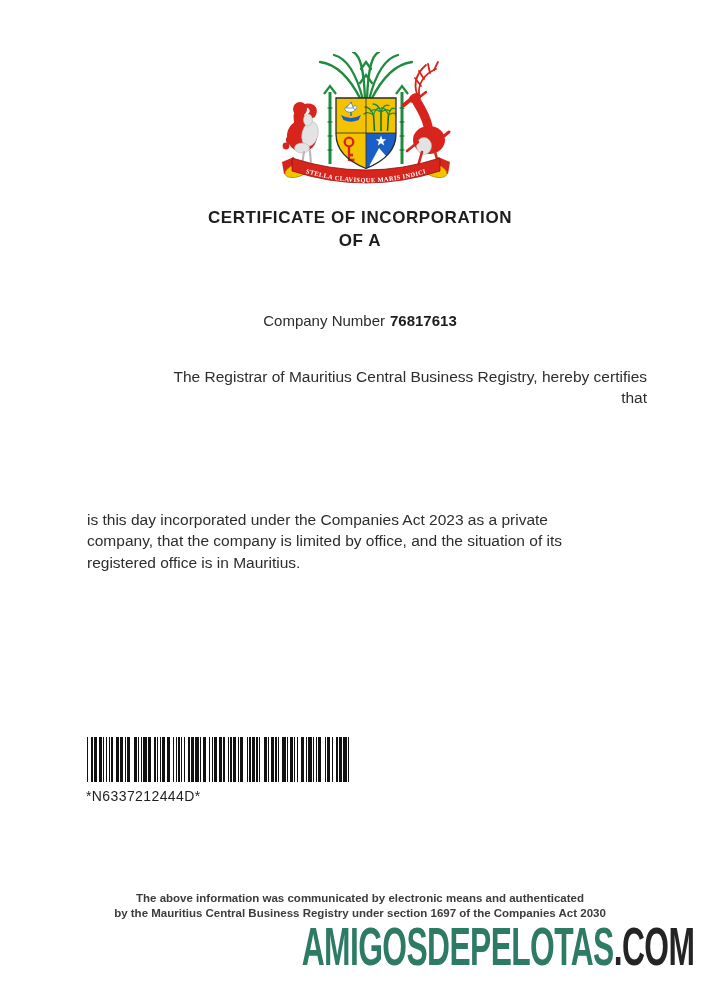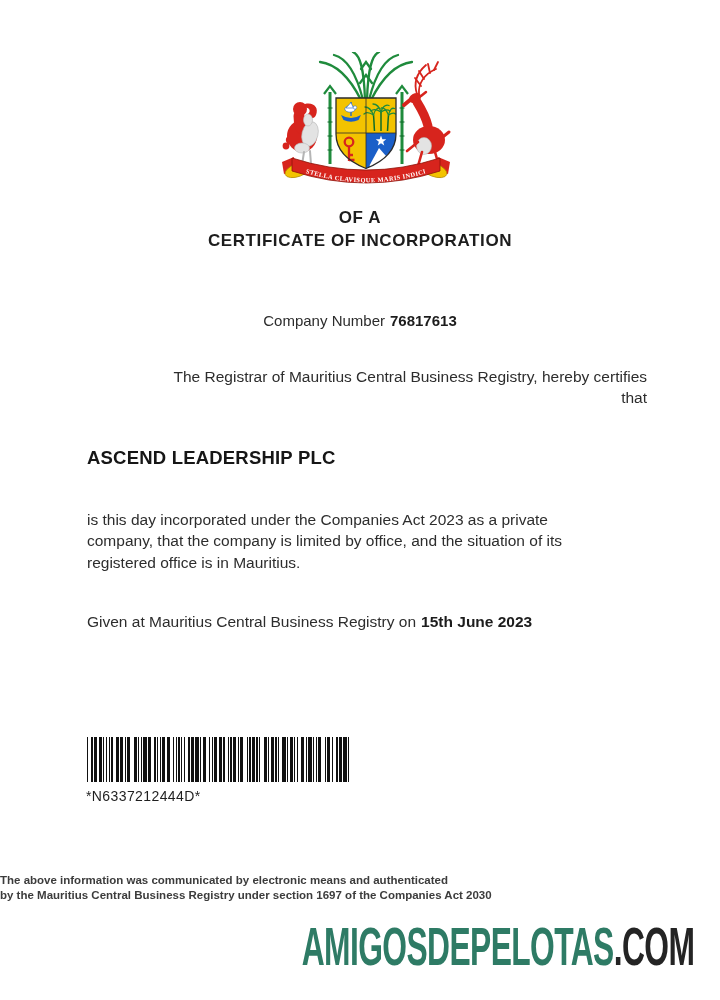--- a/index.html
+++ b/index.html
@@ -44,22 +44,22 @@
   .given-line { position: absolute; left: 87px; top: 613px; font-size: 15.5px; color: #2d2d2d; }
   .given-line .date { font-weight: bold; margin-left: 5px; color: #1c1c1c; }
 
   .barcode { position: absolute; left: 87px; top: 737px; height: 45px; font-size: 0; white-space: nowrap; }
   .barcode-value {
     position: absolute; left: 86px; top: 788px;
     font-size: 14px; letter-spacing: 0.4px; color: #1f1f1f;
   }
 
   .footer {
-    position: absolute; left: 0; right: 0; top: 873px;
-    text-align: left; font-size: 11.5px; line-height: 15px;
+    position: absolute; left: 0; right: 0; top: 891px;
+    text-align: center; font-size: 11.5px; line-height: 15px;
     font-weight: bold; color: #3c3c3c;
   }
 
   .watermark {
     position: absolute; right: 26px; top: 920px;
     font-size: 53px; font-weight: bold; line-height: 1;
     letter-spacing: -1px; white-space: nowrap;
     transform: scaleX(0.60); transform-origin: 100% 0;
   }
   .watermark .site { color: var(--watermark_green); }
@@ -176,44 +176,40 @@
       <ellipse cx="156" cy="118" rx="13.5" ry="6.5" class="f-gold" stroke="#b08900" stroke-width="0.7" transform="rotate(20 156 118)"></ellipse>
       <path d="M14,106 Q88,130 162,106 L162,119 Q88,143 14,119 Z" class="f-red" stroke="#8f1209" stroke-width="0.8"></path>
       <path id="mottoArc" d="M20,118.5 Q88,142 156,118.5" fill="none"></path>
       <text class="motto-text" text-anchor="middle">
         <textPath href="#mottoArc" startOffset="50%">STELLA CLAVISQUE MARIS INDICI</textPath>
       </text>
     </g>
   </svg>
 
   <div class="title-block">
+    <div>CERTIFICATE OF INCORPORATION</div>
     <div>OF A</div>
-    <div>CERTIFICATE OF INCORPORATION</div>
   </div>
 
   <div class="company-number-line">
     <span>Company Number</span><span class="num">76817613</span>
   </div>
 
   <div class="para para-certifies">
     <div>The Registrar of Mauritius Central Business Registry, hereby certifies</div>
     <div>that</div>
   </div>
 
-  <div class="company-name">ASCEND LEADERSHIP PLC</div>
 
   <div class="para para-incorporation">
     <div>is this day incorporated under the Companies Act 2023 as a private</div>
     <div>company, that the company is limited by office, and the situation of its</div>
     <div>registered office is in Mauritius.</div>
   </div>
 
-  <div class="given-line">
-    <span>Given at Mauritius Central Business Registry on</span><span class="date">15th June 2023</span>
-  </div>
 
   <div class="barcode"><span style="display:inline-block;height:100%;width:1.35px;background:#111111"></span><span style="display:inline-block;height:100%;width:3.15px;background:transparent"></span><span style="display:inline-block;height:100%;width:1.35px;background:#111111"></span><span style="display:inline-block;height:100%;width:1.35px;background:transparent"></span><span style="display:inline-block;height:100%;width:3.15px;background:#111111"></span><span style="display:inline-block;height:100%;width:1.35px;background:transparent"></span><span style="display:inline-block;height:100%;width:3.15px;background:#111111"></span><span style="display:inline-block;height:100%;width:1.35px;background:transparent"></span><span style="display:inline-block;height:100%;width:1.35px;background:#111111"></span><span style="display:inline-block;height:100%;width:1.35px"></span><span style="display:inline-block;height:100%;width:1.35px;background:#111111"></span><span style="display:inline-block;height:100%;width:1.35px;background:transparent"></span><span style="display:inline-block;height:100%;width:1.35px;background:#111111"></span><span style="display:inline-block;height:100%;width:1.35px;background:transparent"></span><span style="display:inline-block;height:100%;width:1.35px;background:#111111"></span><span style="display:inline-block;height:100%;width:3.15px;background:transparent"></span><span style="display:inline-block;height:100%;width:3.15px;background:#111111"></span><span style="display:inline-block;height:100%;width:1.35px;background:transparent"></span><span style="display:inline-block;height:100%;width:3.15px;background:#111111"></span><span style="display:inline-block;height:100%;width:1.35px"></span><span style="display:inline-block;height:100%;width:1.35px;background:#111111"></span><span style="display:inline-block;height:100%;width:1.35px;background:transparent"></span><span style="display:inline-block;height:100%;width:3.15px;background:#111111"></span><span style="display:inline-block;height:100%;width:3.15px;background:transparent"></span><span style="display:inline-block;height:100%;width:3.15px;background:#111111"></span><span style="display:inline-block;height:100%;width:1.35px;background:transparent"></span><span style="display:inline-block;height:100%;width:1.35px;background:#111111"></span><span style="display:inline-block;height:100%;width:1.35px;background:transparent"></span><span style="display:inline-block;height:100%;width:1.35px;background:#111111"></span><span style="display:inline-block;height:100%;width:1.35px"></span><span style="display:inline-block;height:100%;width:3.15px;background:#111111"></span><span style="display:inline-block;height:100%;width:1.35px;background:transparent"></span><span style="display:inline-block;height:100%;width:3.15px;background:#111111"></span><span style="display:inline-block;height:100%;width:3.15px;background:transparent"></span><span style="display:inline-block;height:100%;width:1.35px;background:#111111"></span><span style="display:inline-block;height:100%;width:1.35px;background:transparent"></span><span style="display:inline-block;height:100%;width:1.35px;background:#111111"></span><span style="display:inline-block;height:100%;width:1.35px;background:transparent"></span><span style="display:inline-block;height:100%;width:1.35px;background:#111111"></span><span style="display:inline-block;height:100%;width:1.35px"></span><span style="display:inline-block;height:100%;width:3.15px;background:#111111"></span><span style="display:inline-block;height:100%;width:1.35px;background:transparent"></span><span style="display:inline-block;height:100%;width:3.15px;background:#111111"></span><span style="display:inline-block;height:100%;width:3.15px;background:transparent"></span><span style="display:inline-block;height:100%;width:1.35px;background:#111111"></span><span style="display:inline-block;height:100%;width:1.35px;background:transparent"></span><span style="display:inline-block;height:100%;width:1.35px;background:#111111"></span><span style="display:inline-block;height:100%;width:1.35px;background:transparent"></span><span style="display:inline-block;height:100%;width:1.35px;background:#111111"></span><span style="display:inline-block;height:100%;width:1.35px"></span><span style="display:inline-block;height:100%;width:1.35px;background:#111111"></span><span style="display:inline-block;height:100%;width:1.35px;background:transparent"></span><span style="display:inline-block;height:100%;width:1.35px;background:#111111"></span><span style="display:inline-block;height:100%;width:3.15px;background:transparent"></span><span style="display:inline-block;height:100%;width:1.35px;background:#111111"></span><span style="display:inline-block;height:100%;width:1.35px;background:transparent"></span><span style="display:inline-block;height:100%;width:3.15px;background:#111111"></span><span style="display:inline-block;height:100%;width:1.35px;background:transparent"></span><span style="display:inline-block;height:100%;width:3.15px;background:#111111"></span><span style="display:inline-block;height:100%;width:1.35px"></span><span style="display:inline-block;height:100%;width:1.35px;background:#111111"></span><span style="display:inline-block;height:100%;width:1.35px;background:transparent"></span><span style="display:inline-block;height:100%;width:3.15px;background:#111111"></span><span style="display:inline-block;height:100%;width:3.15px;background:transparent"></span><span style="display:inline-block;height:100%;width:1.35px;background:#111111"></span><span style="display:inline-block;height:100%;width:1.35px;background:transparent"></span><span style="display:inline-block;height:100%;width:1.35px;background:#111111"></span><span style="display:inline-block;height:100%;width:1.35px;background:transparent"></span><span style="display:inline-block;height:100%;width:3.15px;background:#111111"></span><span style="display:inline-block;height:100%;width:1.35px"></span><span style="display:inline-block;height:100%;width:3.15px;background:#111111"></span><span style="display:inline-block;height:100%;width:1.35px;background:transparent"></span><span style="display:inline-block;height:100%;width:1.35px;background:#111111"></span><span style="display:inline-block;height:100%;width:3.15px;background:transparent"></span><span style="display:inline-block;height:100%;width:1.35px;background:#111111"></span><span style="display:inline-block;height:100%;width:1.35px;background:transparent"></span><span style="display:inline-block;height:100%;width:1.35px;background:#111111"></span><span style="display:inline-block;height:100%;width:1.35px;background:transparent"></span><span style="display:inline-block;height:100%;width:3.15px;background:#111111"></span><span style="display:inline-block;height:100%;width:1.35px"></span><span style="display:inline-block;height:100%;width:1.35px;background:#111111"></span><span style="display:inline-block;height:100%;width:1.35px;background:transparent"></span><span style="display:inline-block;height:100%;width:3.15px;background:#111111"></span><span style="display:inline-block;height:100%;width:3.15px;background:transparent"></span><span style="display:inline-block;height:100%;width:1.35px;background:#111111"></span><span style="display:inline-block;height:100%;width:1.35px;background:transparent"></span><span style="display:inline-block;height:100%;width:1.35px;background:#111111"></span><span style="display:inline-block;height:100%;width:1.35px;background:transparent"></span><span style="display:inline-block;height:100%;width:3.15px;background:#111111"></span><span style="display:inline-block;height:100%;width:1.35px"></span><span style="display:inline-block;height:100%;width:1.35px;background:#111111"></span><span style="display:inline-block;height:100%;width:1.35px;background:transparent"></span><span style="display:inline-block;height:100%;width:1.35px;background:#111111"></span><span style="display:inline-block;height:100%;width:3.15px;background:transparent"></span><span style="display:inline-block;height:100%;width:3.15px;background:#111111"></span><span style="display:inline-block;height:100%;width:1.35px;background:transparent"></span><span style="display:inline-block;height:100%;width:1.35px;background:#111111"></span><span style="display:inline-block;height:100%;width:1.35px;background:transparent"></span><span style="display:inline-block;height:100%;width:3.15px;background:#111111"></span><span style="display:inline-block;height:100%;width:1.35px"></span><span style="display:inline-block;height:100%;width:1.35px;background:#111111"></span><span style="display:inline-block;height:100%;width:1.35px;background:transparent"></span><span style="display:inline-block;height:100%;width:1.35px;background:#111111"></span><span style="display:inline-block;height:100%;width:3.15px;background:transparent"></span><span style="display:inline-block;height:100%;width:3.15px;background:#111111"></span><span style="display:inline-block;height:100%;width:1.35px;background:transparent"></span><span style="display:inline-block;height:100%;width:1.35px;background:#111111"></span><span style="display:inline-block;height:100%;width:1.35px;background:transparent"></span><span style="display:inline-block;height:100%;width:3.15px;background:#111111"></span><span style="display:inline-block;height:100%;width:1.35px"></span><span style="display:inline-block;height:100%;width:1.35px;background:#111111"></span><span style="display:inline-block;height:100%;width:1.35px;background:transparent"></span><span style="display:inline-block;height:100%;width:1.35px;background:#111111"></span><span style="display:inline-block;height:100%;width:3.15px;background:transparent"></span><span style="display:inline-block;height:100%;width:3.15px;background:#111111"></span><span style="display:inline-block;height:100%;width:1.35px;background:transparent"></span><span style="display:inline-block;height:100%;width:1.35px;background:#111111"></span><span style="display:inline-block;height:100%;width:1.35px;background:transparent"></span><span style="display:inline-block;height:100%;width:3.15px;background:#111111"></span><span style="display:inline-block;height:100%;width:1.35px"></span><span style="display:inline-block;height:100%;width:1.35px;background:#111111"></span><span style="display:inline-block;height:100%;width:1.35px;background:transparent"></span><span style="display:inline-block;height:100%;width:1.35px;background:#111111"></span><span style="display:inline-block;height:100%;width:1.35px;background:transparent"></span><span style="display:inline-block;height:100%;width:3.15px;background:#111111"></span><span style="display:inline-block;height:100%;width:3.15px;background:transparent"></span><span style="display:inline-block;height:100%;width:1.35px;background:#111111"></span><span style="display:inline-block;height:100%;width:1.35px;background:transparent"></span><span style="display:inline-block;height:100%;width:3.15px;background:#111111"></span><span style="display:inline-block;height:100%;width:1.35px"></span><span style="display:inline-block;height:100%;width:1.35px;background:#111111"></span><span style="display:inline-block;height:100%;width:3.15px;background:transparent"></span><span style="display:inline-block;height:100%;width:1.35px;background:#111111"></span><span style="display:inline-block;height:100%;width:1.35px;background:transparent"></span><span style="display:inline-block;height:100%;width:3.15px;background:#111111"></span><span style="display:inline-block;height:100%;width:1.35px;background:transparent"></span><span style="display:inline-block;height:100%;width:3.15px;background:#111111"></span><span style="display:inline-block;height:100%;width:1.35px;background:transparent"></span><span style="display:inline-block;height:100%;width:1.35px;background:#111111"></span><span style="display:inline-block;height:100%;width:1.35px"></span></div>
   <div class="barcode-value">*N6337212444D*</div>
 
   <div class="footer">
     <div>The above information was communicated by electronic means and authenticated</div>
     <div>by the Mauritius Central Business Registry under section 1697 of the Companies Act 2030</div>
   </div>
 
   <div class="watermark">

